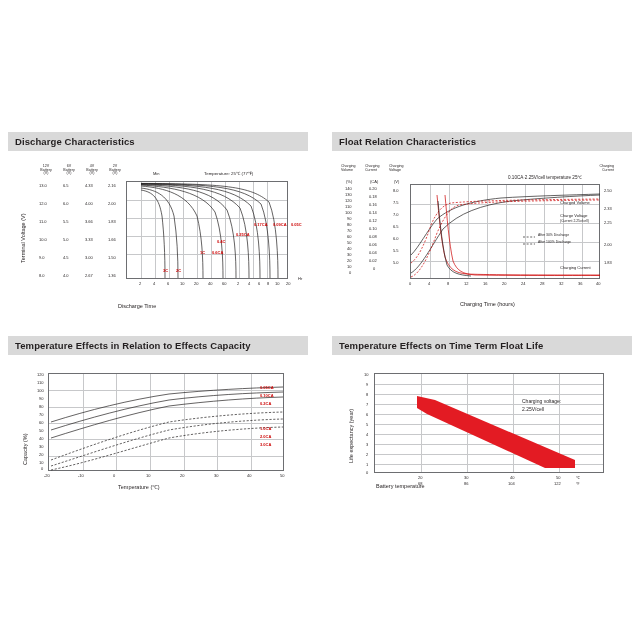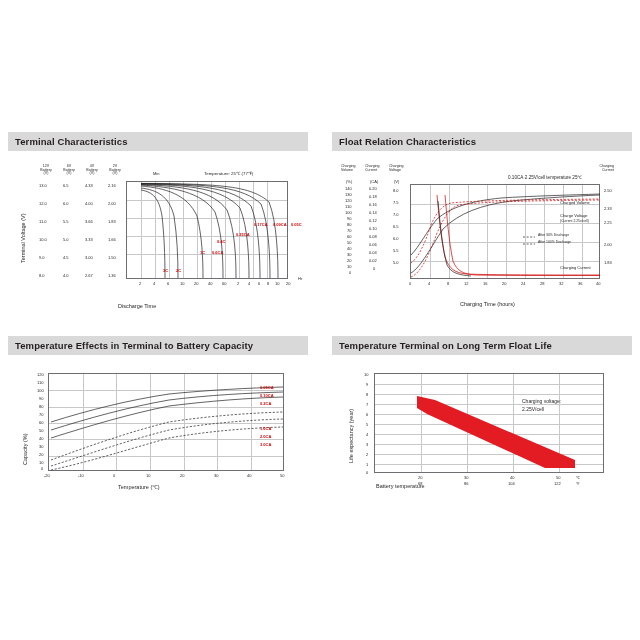--- a/index.html
+++ b/index.html
@@ -55,21 +55,21 @@
   #p3 .panel-body{height:149px;}
   #p4 .panel-body{height:149px;}
 </style>
 </head>
 <body>
 
 <div class="page">
 
   <div class="panel" id="p1">
     <div class="panel-header">
-      <span class="title">Terminal Characteristics</span>
+      <span class="title">Discharge Characteristics</span>
     </div>
     <div class="panel-body">
 
       <div class="lbl" style="left:29px;top:14px;text-align:center;width:18px;white-space:pre-line;font-size:3.6px;">12V
 Battery
 (V)</div>
       <div class="lbl" style="left:52px;top:14px;text-align:center;width:18px;white-space:pre-line;font-size:3.6px;">6V
 Battery
 (V)</div>
       <div class="lbl" style="left:75px;top:14px;text-align:center;width:18px;white-space:pre-line;font-size:3.6px;">4V
@@ -306,21 +306,21 @@
         <div class="lbl" style="left:246px;top:131px;">36</div>
         <div class="lbl" style="left:264px;top:131px;">40</div>
       </div>
 
       <div class="axis-title" style="left:128px;top:150px;font-size:5.5px;">Charging Time (hours)</div>
     </div>
   </div>
 
   <div class="panel" id="p3">
     <div class="panel-header">
-      <span class="title">Temperature Effects in Terminal to Battery Capacity</span>
+      <span class="title">Temperature Effects in Relation to Effects Capacity</span>
     </div>
     <div class="panel-body">
 
       <div class="axis-title vert" style="left:14px;top:110px;font-size:5.5px;">Capacity (%)</div>
       <div class="axis-title" style="left:110px;top:128px;font-size:5.5px;">Temperature (℃)</div>
 
       <div>
         <div class="lbl" style="left:29px;top:18px;">120</div>
         <div class="lbl" style="left:29px;top:26px;">110</div>
         <div class="lbl" style="left:29px;top:34px;">100</div>
@@ -378,21 +378,21 @@
         <div class="lbl" style="left:172px;top:119px;">20</div>
         <div class="lbl" style="left:206px;top:119px;">30</div>
         <div class="lbl" style="left:239px;top:119px;">40</div>
         <div class="lbl" style="left:272px;top:119px;">50</div>
       </div>
     </div>
   </div>
 
   <div class="panel" id="p4">
     <div class="panel-header">
-      <span class="title">Temperature Terminal on Long Term Float Life</span>
+      <span class="title">Temperature Effects on Time Term Float Life</span>
     </div>
     <div class="panel-body">
 
       <div class="axis-title vert" style="left:16px;top:108px;font-size:5.5px;">Life expectancy (year)</div>
       <div class="axis-title" style="left:44px;top:128px;font-size:5.5px;">Battery temperature</div>
 
       <div>
         <div class="lbl" style="left:32px;top:18px;">10</div>
         <div class="lbl" style="left:34px;top:28px;">9</div>
         <div class="lbl" style="left:34px;top:38px;">8</div>

